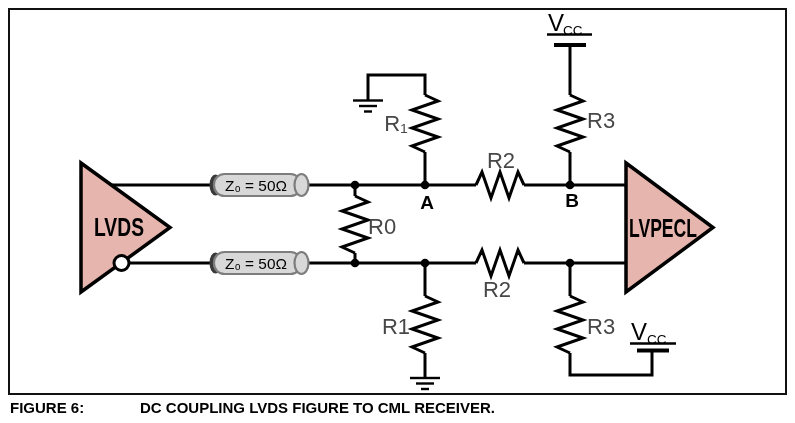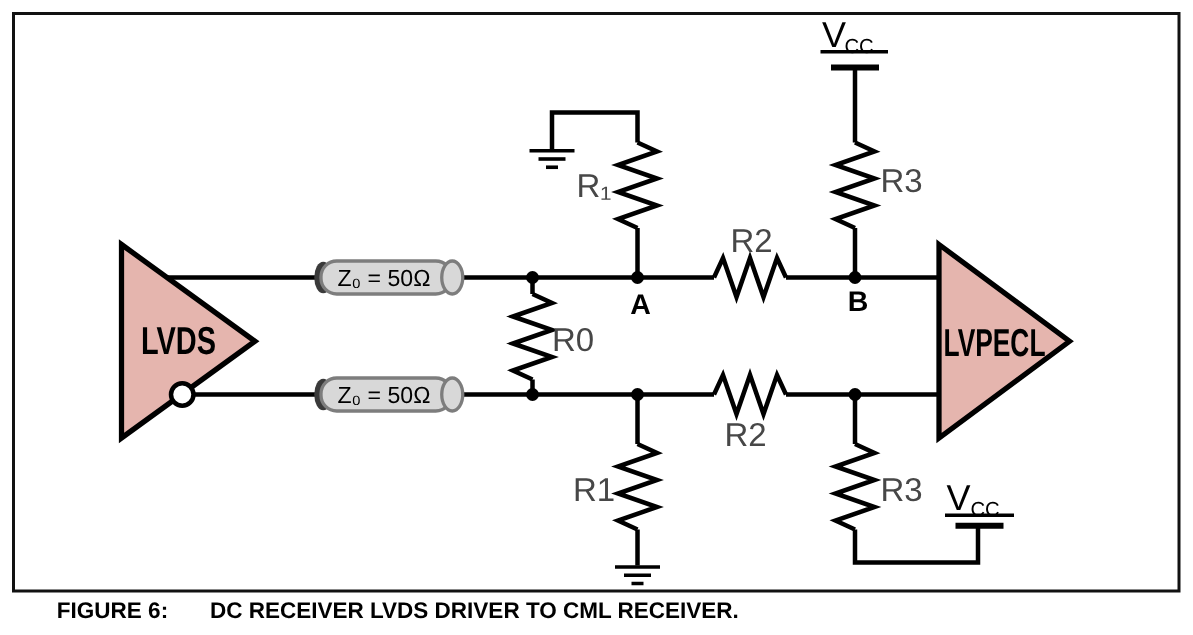--- a/index.html
+++ b/index.html
@@ -17,21 +17,21 @@
   .tl-cap{fill:#3a3a3a;stroke:none;}
   text{user-select:none;}
   .buf-label{font-size:26px;font-weight:bold;fill:#000000;}
   .tl-label{font-size:15.5px;fill:#000000;}
   .r-label{font-size:22px;}
   .node-label{font-size:19px;font-weight:bold;fill:#000000;}
   .vcc-main{font-size:24px;fill:#000000;}
   .vcc-sub{font-size:13.5px;fill:#000000;}
   .caption{position:absolute;left:10px;top:399px;width:780px;
            font-size:15px;font-weight:bold;color:#000000;white-space:nowrap;}
-  .caption .cap-label{display:inline-block;width:130px;text-align:center;}
+  .caption .cap-label{display:inline-block;width:130px;}
 </style>
 </head>
 <body>
 
 <div class="page">
   <svg width="795" height="423" viewBox="0 0 795 423">
 
     <rect class="frame" x="9" y="9" width="777" height="385"></rect>
 
     <g class="wire" stroke="#000000">
@@ -132,15 +132,15 @@
       <text class="vcc-main" x="548" y="31">V</text>
       <text class="vcc-sub" x="563" y="35">CC</text>
     </g>
     <g>
       <text class="vcc-main" x="631" y="340">V</text>
       <text class="vcc-sub" x="647" y="344">CC</text>
     </g>
   </svg>
 
   <div class="caption">
-    <span class="cap-label">FIGURE 6:</span><span>DC RECEIVER LVDS DRIVER TO CML RECEIVER.</span>
+    <span class="cap-label">FIGURE 6:</span><span>DC COUPLING LVDS FIGURE TO CML RECEIVER.</span>
   </div>
 </div>
 
 </body></html>

